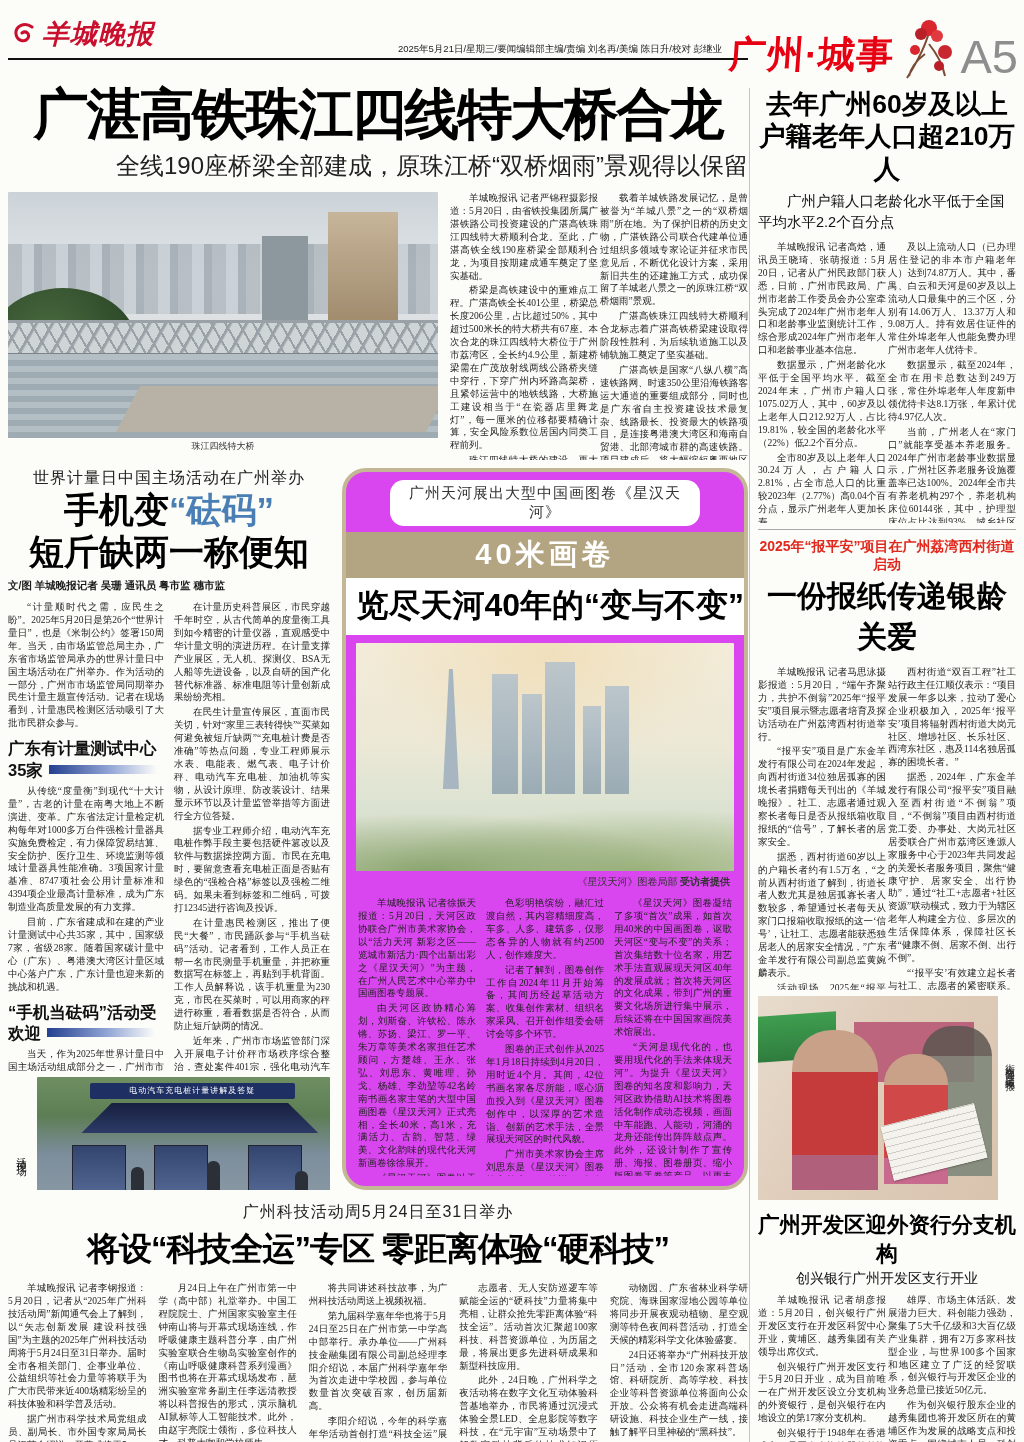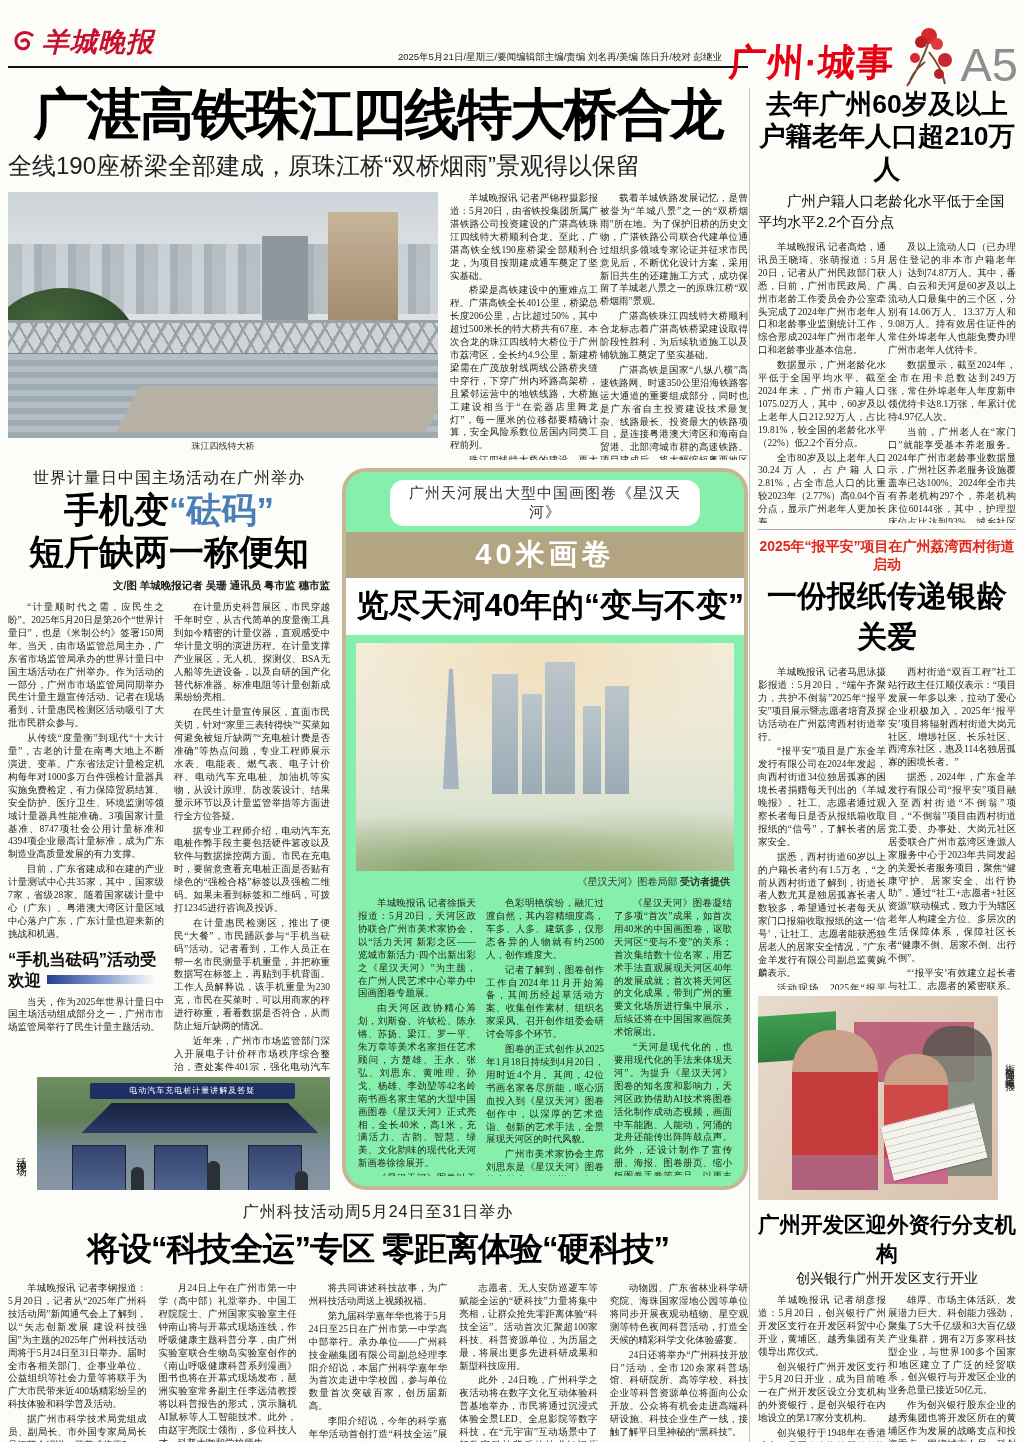--- a/index.html
+++ b/index.html
@@ -1,20 +1,20 @@
 <!DOCTYPE html>
 <html><head>
 <meta charset="utf-8">
 <style>
   html,body{margin:0;padding:0;background:#9a9a9a;}
   #page{position:relative;width:1024px;height:1442px;margin:0 auto;background:#fcfcf9;overflow:hidden;
         font-family:"Liberation Serif","DejaVu Serif",serif;color:#1a1a1a;}
 
   
-  #hdr{position:absolute;left:0;top:8px;width:1024px;height:86px;text-decoration:underline;}
+  #hdr{position:absolute;left:0;top:0;width:1024px;height:86px;text-decoration:underline;}
   .masthead{position:absolute;left:12px;top:16px;display:flex;align-items:center;gap:4px;}
   .masthead .logo-txt{font-size:27px;font-weight:900;color:#c8102e;font-style:italic;letter-spacing:1px;}
   .dateline{position:absolute;left:380px;top:43px;width:360px;font-size:9.5px;color:#222;text-align:center;
             font-family:"Liberation Sans",sans-serif;}
   .hdr-rule{position:absolute;left:8px;top:58px;width:740px;height:2px;background:#111;}
   .section-block{position:absolute;right:6px;top:14px;display:flex;align-items:flex-end;gap:4px;}
   .section-title{font-size:37px;font-weight:900;color:#e60012;letter-spacing:1px;transform:skewX(-4deg);
                  font-family:"Liberation Sans",sans-serif;}
   .page-no{font-size:47px;color:#8e8e8e;font-family:"Liberation Sans",sans-serif;line-height:1;}
 
@@ -24,21 +24,21 @@
   .cols{display:flex;gap:2px;overflow:hidden;}
   .col{flex:1;min-width:0;}
   .col p{margin:0 0 2px;text-indent:2em;text-align:justify;font-size:9.5px;line-height:1.36;color:#222;}
   .kicker{text-align:center;font-size:16px;color:#222;letter-spacing:1px;font-family:"Liberation Sans",sans-serif;}
   .rule{height:1px;background:#aaa;margin:6px 0;}
 
   
   #left-region{position:absolute;left:8px;top:86px;width:740px;height:1356px;}
   .lead-headline{margin:0;text-align:center;font-size:55px;font-weight:900;letter-spacing:-2px;line-height:1.02;
                  font-family:"Liberation Sans",sans-serif;color:#000;}
-  .lead-subhead{text-align:left;font-size:24px;color:#222;margin:8px 0 10px;font-family:"Liberation Sans",sans-serif;}
+  .lead-subhead{text-align:right;font-size:24px;color:#222;margin:8px 0 10px;font-family:"Liberation Sans",sans-serif;}
   .lead-body{display:flex;gap:12px;height:268px;overflow:hidden;}
   .lead-photo-wrap{width:430px;flex:none;}
   .photo-caption{text-align:center;font-size:9px;color:#333;margin-top:2px;}
 
   
   .photo{position:relative;overflow:hidden;border-radius:1px;}
   .photo-bridge{width:430px;height:246px;background:linear-gradient(#ccd3d8 0%,#e3e7e9 38%,#d9dde0 60%,#b6bfc4 100%);}
   .pb-city{position:absolute;left:0;top:52px;width:100%;height:70px;
     background:repeating-linear-gradient(90deg,#aab3ba 0 14px,#c3cbd1 14px 26px,#98a2aa 26px 34px);opacity:.75;}
   .pb-tower{position:absolute;right:40px;top:20px;width:70px;height:110px;background:linear-gradient(#c7b59a,#a08b6d);}
@@ -51,38 +51,38 @@
     background:repeating-linear-gradient(0deg,#9fabb2 0 6px,#b4bfc5 6px 12px);}
   .pb-trees{position:absolute;left:-20px;bottom:30px;width:150px;height:120px;border-radius:50%;
     background:radial-gradient(circle at 40% 40%,#4a6b3f,#2e4a2a 70%);}
   .pb-road{position:absolute;left:120px;bottom:6px;width:310px;height:46px;background:#b8b2a6;transform:skewX(-28deg);}
 
   
   .mid-row{display:flex;gap:12px;margin-top:8px;height:722px;}
   #metrology{width:322px;flex:none;overflow:hidden;}
   .met-title-line{text-align:center;font-size:35px;font-weight:900;line-height:1.2;font-family:"Liberation Sans",sans-serif;color:#000;}
   .hl-blue{color:#4a7fb5;}
-  .met-byline{text-align:right;font-size:10.5px;font-weight:bold;margin:6px 0 8px;font-family:"Liberation Sans",sans-serif;}
+  .met-byline{text-align:left;font-size:10.5px;font-weight:bold;margin:6px 0 8px;font-family:"Liberation Sans",sans-serif;}
   .met-cols{display:flex;gap:10px;height:470px;overflow:hidden;}
   .subhead{font-size:16.5px;font-weight:900;line-height:1.3;margin:8px 0 4px;font-family:"Liberation Sans",sans-serif;color:#111;}
   .grad-bar{display:inline-block;width:108px;height:9px;vertical-align:2px;margin-left:6px;
     background:linear-gradient(90deg,#23408f,#8fa3d4 55%,rgba(255,255,255,0));}
   .met-photo-row{display:flex;margin-top:6px;height:128px;gap:9px;}
   .met-vcap{writing-mode:vertical-rl;font-size:10px;letter-spacing:3px;color:#111;width:20px;text-align:center;
             font-family:"Liberation Sans",sans-serif;padding-top:28px;}
   .photo-event{flex:1;height:128px;background:linear-gradient(#6f8f62 0%,#5d7d54 30%,#7c8d9c 60%,#8b9aa5 100%);}
   .ev-banner{position:absolute;left:18%;top:6px;width:70%;height:16px;background:#1d2f63;border-radius:2px;
     color:#fff;font-size:8px;text-align:center;line-height:16px;letter-spacing:1px;font-family:"Liberation Sans",sans-serif;}
   .ev-canopy{position:absolute;left:10%;top:26px;width:86%;height:30px;background:linear-gradient(#17203f,#2c3a66);
     clip-path:polygon(6% 100%,18% 0,88% 0,100% 100%);}
   .ev-panel{position:absolute;bottom:6px;width:52px;height:52px;background:linear-gradient(#33456f,#556a95);border:1px solid #223;}
   .ev-fig{position:absolute;bottom:4px;width:13px;height:34px;border-radius:6px 6px 2px 2px;background:#2a2f38;}
 
   
-  #scrollbox{flex:1;border:4px solid #c4b795;border-radius:24px;background:#86efac;overflow:hidden;
+  #scrollbox{flex:1;border:4px solid #c4b795;border-radius:24px;background:#d946ef;overflow:hidden;
              display:flex;flex-direction:column;}
   .sc-kicker{margin:8px 44px 6px;background:#fff;border-radius:14px;padding:4px 6px;text-align:center;
              font-size:15px;color:#333;letter-spacing:1px;font-family:"Liberation Sans",sans-serif;}
   .sc-band{background:#b3a482;color:#fff;text-align:center;font-size:29px;font-weight:bold;letter-spacing:4px;
            padding:3px 0;font-family:"Liberation Sans",sans-serif;}
   .sc-title{background:#fff;text-align:right;font-size:32px;font-weight:900;letter-spacing:0;
             padding:6px 0 7px;font-family:"Liberation Sans",sans-serif;color:#000;}
   .sc-painting{margin:8px 10px 2px;height:228px;flex:none;background:
      linear-gradient(180deg,#f3ecd9 0%,#ece8d6 45%,#dde3d2 70%,#cfd8c2 100%);}
   .pt-wash{position:absolute;left:0;top:0;width:100%;height:55%;
@@ -203,20 +203,21 @@
       <div id="metrology">
         <div class="kicker">世界计量日中国主场活动在广州举办</div>
         <div class="met-title-line"><span>手机变</span><span class="hl-blue">“砝码”</span></div>
         <div class="met-title-line">短斤缺两一称便知</div>
         <div class="met-byline">文/图 羊城晚报记者 吴珊 通讯员 粤市监 穗市监</div>
         <div class="met-cols">
           <div class="col">
             <div>
                 <p>“计量顺时代之需，应民生之盼”。2025年5月20日是第26个“世界计量日”，也是《米制公约》签署150周年。当天，由市场监管总局主办，广东省市场监管局承办的世界计量日中国主场活动在广州举办。作为活动的一部分，广州市市场监管局同期举办民生计量主题宣传活动。记者在现场看到，计量惠民检测区活动吸引了大批市民群众参与。</p>
               </div>
+            <div class="subhead"><span>广东有计量测试中心35家</span><span class="grad-bar"></span></div>
             <div>
                 <p>从传统“度量衡”到现代“十大计量”，古老的计量在南粤大地上不断演进、变革。广东省法定计量检定机构每年对1000多万台件强检计量器具实施免费检定，有力保障贸易结算、安全防护、医疗卫生、环境监测等领域计量器具性能准确。3项国家计量基准、8747项社会公用计量标准和4394项企业最高计量标准，成为广东制造业高质量发展的有力支撑。</p>
                 <p>目前，广东省建成和在建的产业计量测试中心共35家，其中，国家级7家，省级28家。随着国家碳计量中心（广东）、粤港澳大湾区计量区域中心落户广东，广东计量也迎来新的挑战和机遇。</p>
               </div>
             <div class="subhead"><span>“手机当砝码”活动受欢迎</span><span class="grad-bar"></span></div>
             <div>
                 <p>当天，作为2025年世界计量日中国主场活动组成部分之一，广州市市场监管局举行了民生计量主题活动。</p>
               </div>
           </div>
           <div class="col">

